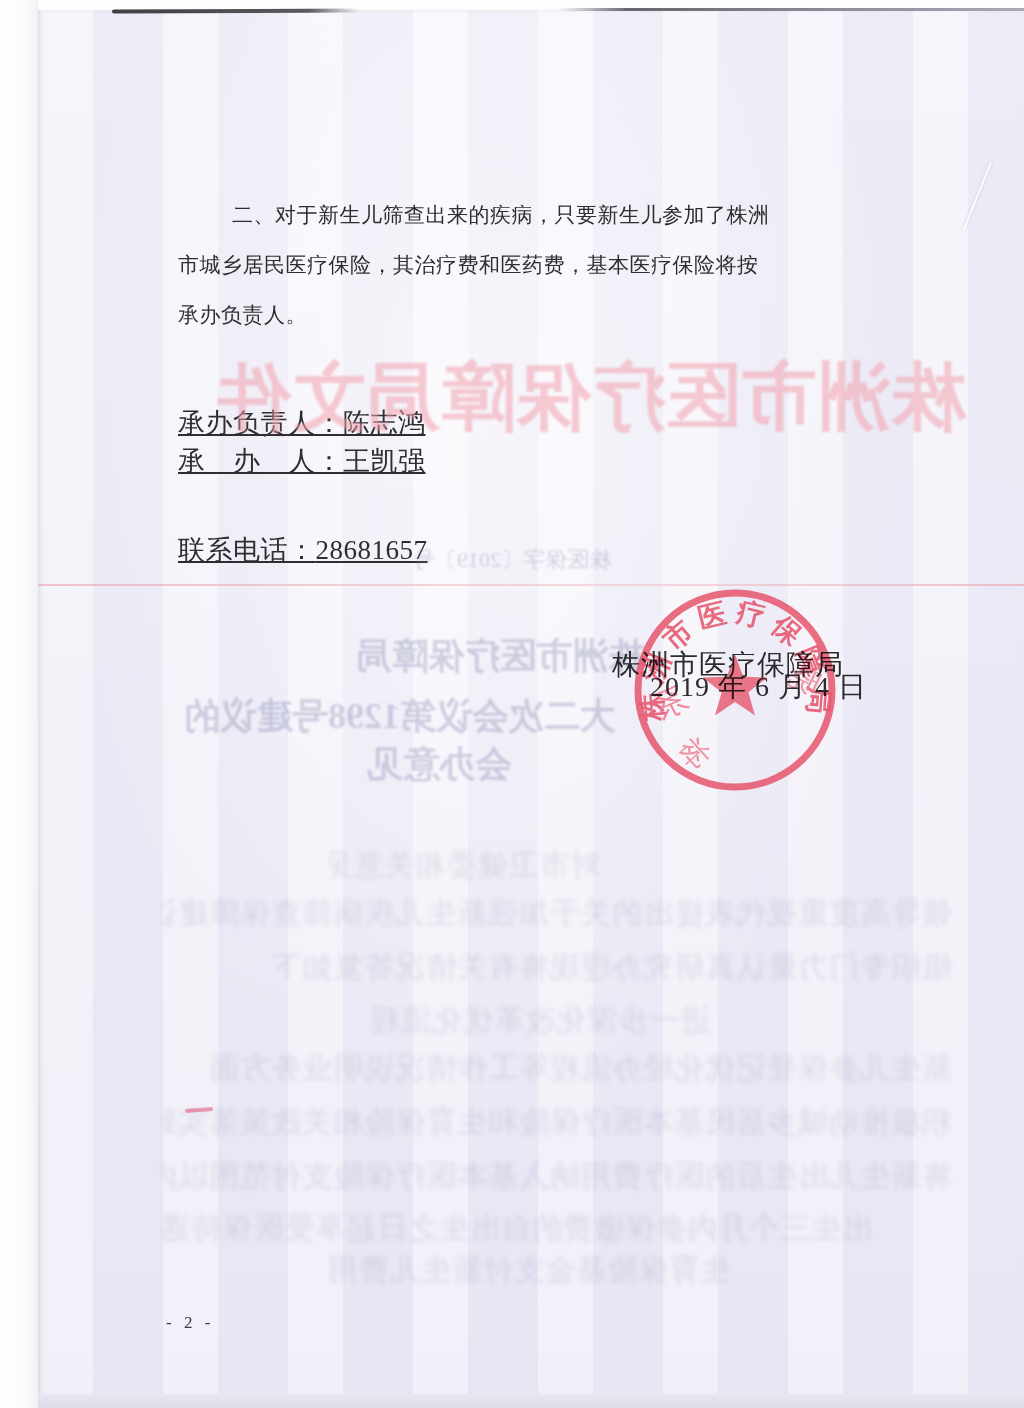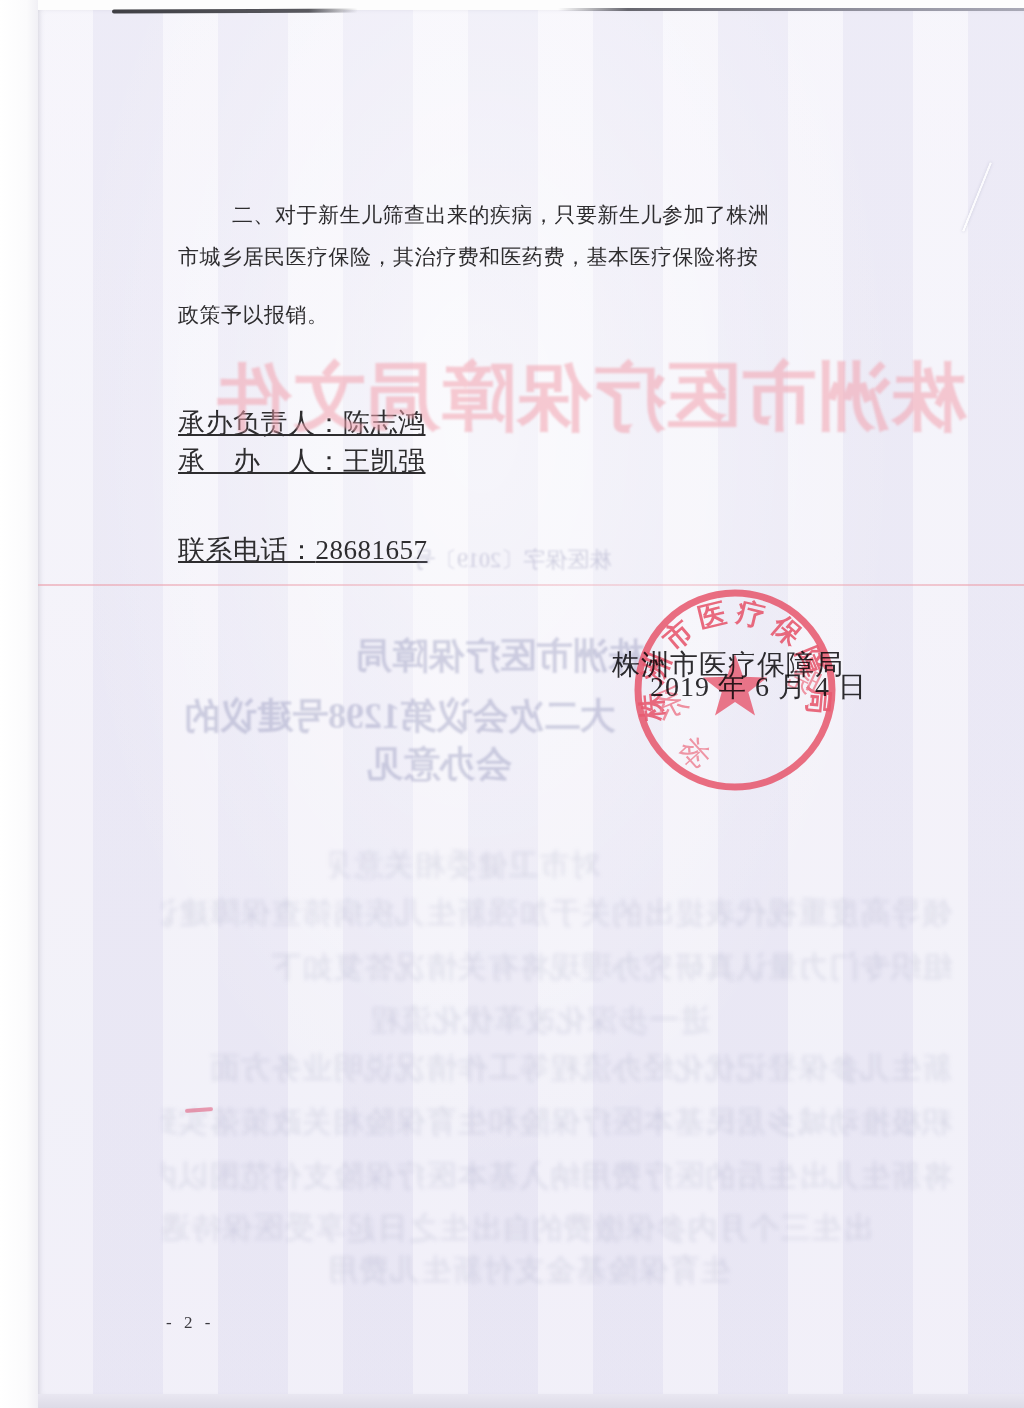--- a/index.html
+++ b/index.html
@@ -105,22 +105,22 @@
 <div class="ghost-body mir" style="left:162px;top:947px;width:790px;">组织专门力量认真研究办理现将有关情况答复如下</div>
 <div class="ghost-body mir" style="left:330px;top:1000px;width:380px;">进一步深化改革优化流程</div>
 <div class="ghost-body mir" style="left:162px;top:1048px;width:790px;">新生儿参保登记优化经办流程等工作情况说明业务方面</div>
 <div class="ghost-body mir" style="left:162px;top:1102px;width:790px;">积极推动城乡居民基本医疗保险和生育保险相关政策落实到位</div>
 <div class="ghost-body mir" style="left:162px;top:1156px;width:790px;">将新生儿出生后的医疗费用纳入基本医疗保险支付范围以内</div>
 <div class="ghost-body mir" style="left:162px;top:1208px;width:710px;">出生三个月内参保缴费的自出生之日起享受医保待遇规定</div>
 <div class="ghost-body mir" style="left:330px;top:1250px;width:400px;">生育保险基金支付新生儿费用</div>
 <div class="red-dash"></div>
 
 <div class="txt para-line indent" style="top:190px;">二、对于新生儿筛查出来的疾病，只要新生儿参加了株洲</div>
-<div class="txt para-line" style="top:232px;">市城乡居民医疗保险，其治疗费和医药费，基本医疗保险将按</div>
-<div class="txt para-line" style="top:290px;">政策予以报销。</div>
+<div class="txt para-line" style="top:240px;">市城乡居民医疗保险，其治疗费和医药费，基本医疗保险将按</div>
+<div class="txt para-line" style="top:290px;">承办负责人。</div>
 
 <div class="txt contact-line" style="top:398px;">
   <span>承办负责人：</span><span>陈志鸿</span>
 </div>
 <div class="txt contact-line" style="top:436px;">
   <span>承　办　人：</span><span>王凯强</span>
 </div>
 <div class="txt contact-line" style="top:525px;">
   <span>联系电话：</span><span>28681657</span>
 </div>

